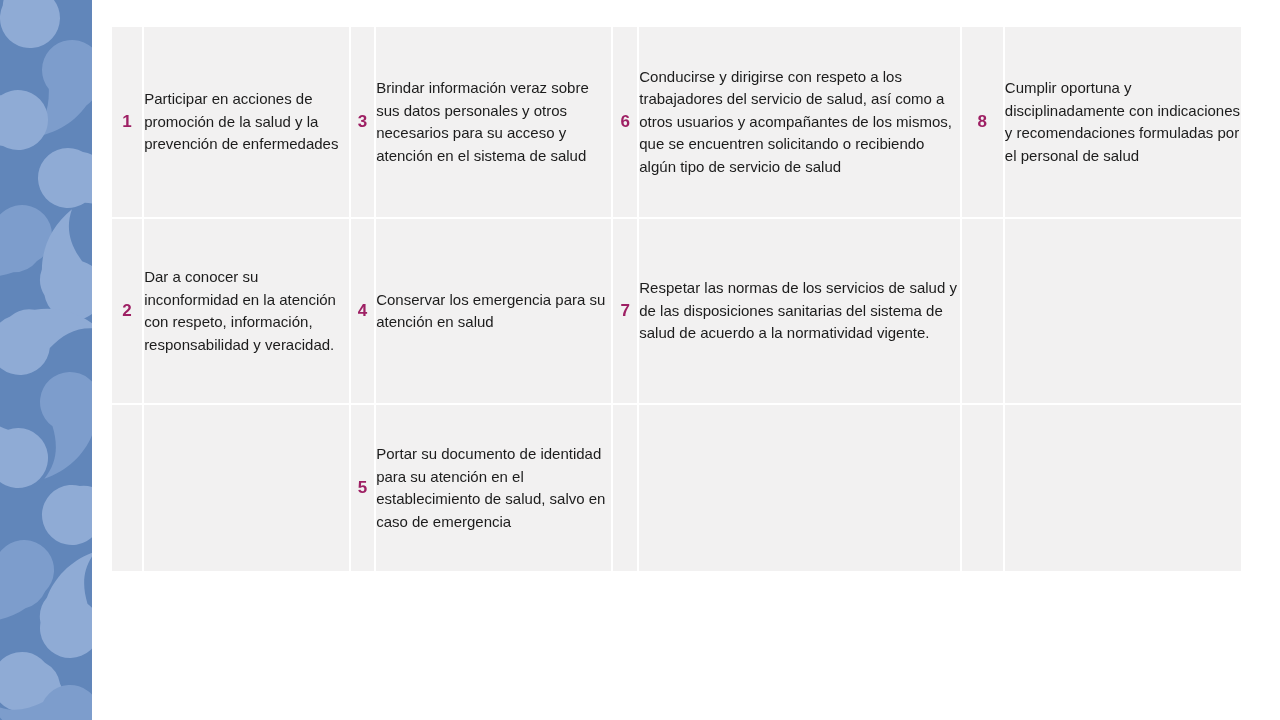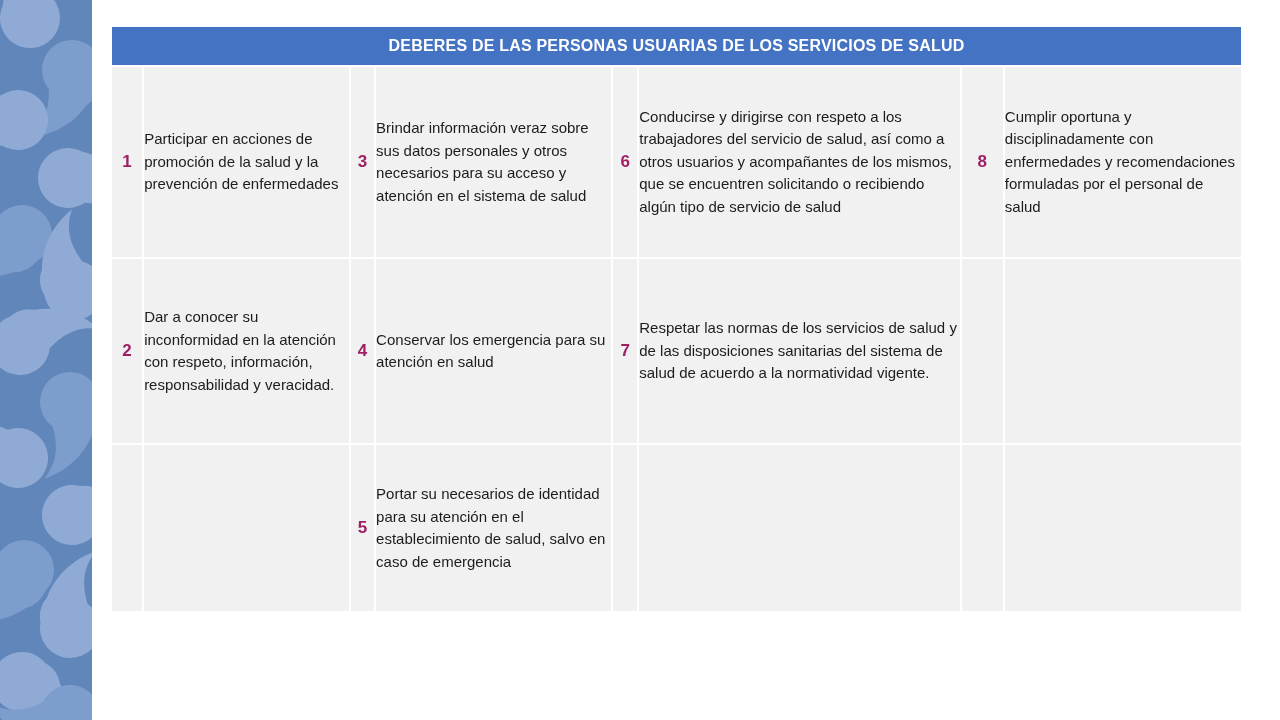--- a/index.html
+++ b/index.html
@@ -68,51 +68,48 @@
       <col style="width:204px">
     <col style="width:23px">
       <col style="width:234px">
     <col style="width:24px">
       <col style="width:319px">
     <col style="width:41px">
       <col style="width:235px">
   </colgroup>
 
   <tbody>
-      <tr class="title-row">
-    <td colspan="8">DEBERES DE LAS PERSONAS USUARIAS DE LOS SERVICIOS DE SALUD</td>
-  </tr>
 
 
   <tr class="body-r1">
     <td class="num">1</td>
     <td class="txt">Participar en acciones de promoción de la salud y la prevención de enfermedades</td>
     <td class="num">3</td>
     <td class="txt">Brindar información veraz sobre sus datos personales y otros necesarios para su acceso y atención en el sistema de salud</td>
     <td class="num">6</td>
     <td class="txt">Conducirse y dirigirse con respeto  a los trabajadores del servicio de salud, así como a otros usuarios y acompañantes de los mismos, que se encuentren solicitando o recibiendo algún tipo de  servicio de salud</td>
     <td class="num">8</td>
-    <td class="txt">Cumplir oportuna y disciplinadamente con enfermedades y recomendaciones formuladas por el personal de salud</td>
+    <td class="txt">Cumplir oportuna y disciplinadamente con indicaciones y recomendaciones formuladas por el personal de salud</td>
   </tr>
 
   <tr class="body-r2">
     <td class="num">2</td>
     <td class="txt">Dar a conocer su inconformidad en la atención con respeto, información, responsabilidad y veracidad.</td>
     <td class="num">4</td>
     <td class="txt">Conservar los emergencia para su atención en salud</td>
     <td class="num">7</td>
     <td class="txt">Respetar las normas de los servicios de salud y de las disposiciones sanitarias del sistema de salud de acuerdo a la normatividad vigente.</td>
     <td class="num"></td>
     <td class="txt"></td>
   </tr>
 
   <tr class="body-r3">
     <td class="num"></td>
     <td class="txt"></td>
     <td class="num">5</td>
-    <td class="txt">Portar su necesarios de identidad para su atención en  el establecimiento de salud, salvo en caso de emergencia</td>
+    <td class="txt">Portar su documento de identidad para su atención en  el establecimiento de salud, salvo en caso de emergencia</td>
     <td class="num"></td>
     <td class="txt"></td>
     <td class="num"></td>
     <td class="txt"></td>
   </tr>
 </tbody>
   </table>
 
 </body></html>

